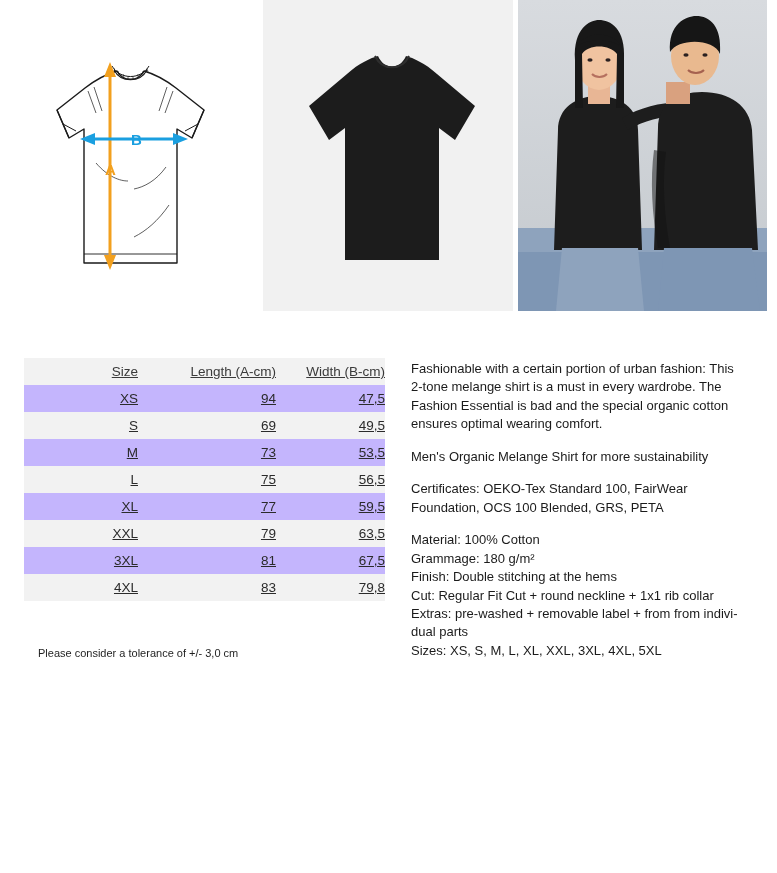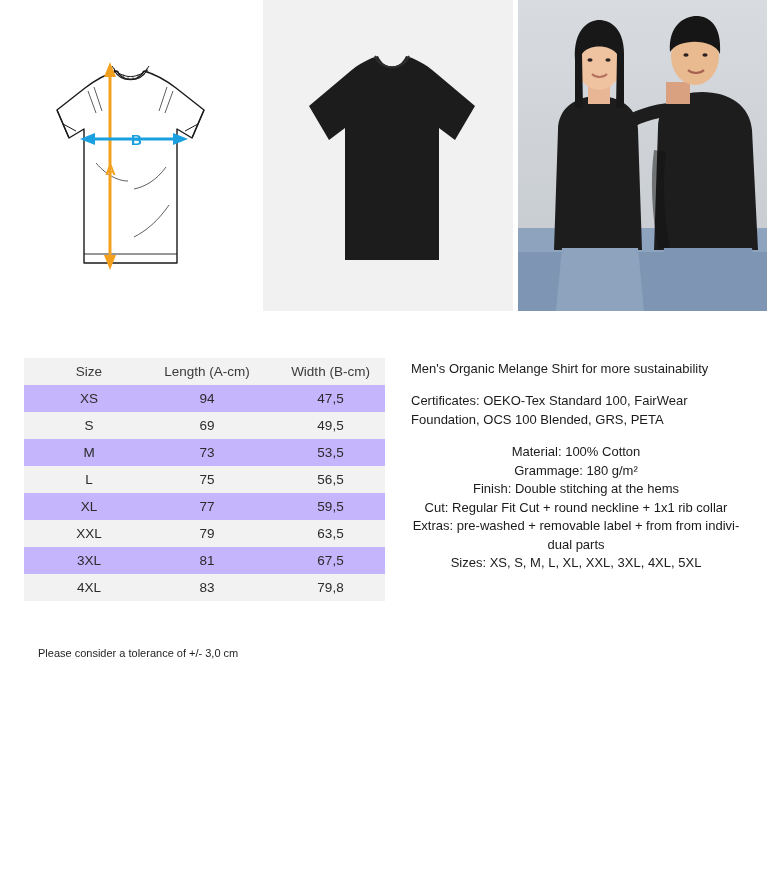--- a/index.html
+++ b/index.html
@@ -81,25 +81,26 @@
   .size-table {
     position: absolute;
     left: 24px;
     top: 18px;
     width: 361px;
     border-collapse: collapse;
     font-size: 13.5px;
   }
   .size-table th,
   .size-table td {
-    text-align: center;
+    text-align: right;
     padding: 0;
     height: 27px;
     font-weight: normal;
     color: #2b2b2b;
+    text-decoration: underline;
   }
   .size-table th { color: #3a3a3a; }
   .size-table .c0 { width: 98px; padding-left: 16px; }
   .size-table .c1 { width: 138px; }
   .size-table .c2 { width: 109px; }
   .row-odd  { background: #c4b5fd; }
   .row-even { background: #f2f2f2; }
   .head-row { background: #f2f2f2; }
 
   .tolerance {
@@ -113,21 +114,21 @@
   .desc {
     position: absolute;
     left: 411px;
     top: 20px;
     width: 330px;
     font-size: 13px;
     line-height: 1.42;
     color: #1b1b1b;
   }
   .desc p { margin: 0 0 14px 0; }
-  .desc p.tight { margin-bottom: 0; text-align: center; }
+  .desc p.tight { margin-bottom: 0; }
   .desc .spec-line { display: block; }
 </style>
 </head>
 <body>
 
 <div class="page">
 
   <div class="media-strip">
 
     <div class="media-panel panel-measure">
@@ -292,20 +293,21 @@
           <td class="c0">4XL</td>
           <td class="c1">83</td>
           <td class="c2">79,8</td>
         </tr>
       </tbody>
     </table>
 
     <div class="tolerance">Please consider a tolerance of +/- 3,0 cm</div>
 
     <div class="desc">
+      <p>Fashionable with a certain portion of urban fashion: This 2-tone melange shirt is a must in every wardrobe. The Fashion Essential is bad and the special organic cotton ensures optimal wearing comfort.</p>
       <p>Men's Organic Melange Shirt for more sustainability</p>
       <p>Certificates: OEKO-Tex Standard 100, FairWear Foundation, OCS 100 Blended, GRS, PETA</p>
       <p class="tight">
         <span class="spec-line">Material: 100% Cotton</span>
         <span class="spec-line">Grammage: 180 g/m²</span>
         <span class="spec-line">Finish: Double stitching at the hems</span>
         <span class="spec-line">Cut: Regular Fit Cut + round neckline + 1x1 rib collar</span>
         <span class="spec-line">Extras: pre-washed + removable label + from from indivi-dual parts</span>
         <span class="spec-line">Sizes: XS, S, M, L, XL, XXL, 3XL, 4XL, 5XL</span>
       </p>

